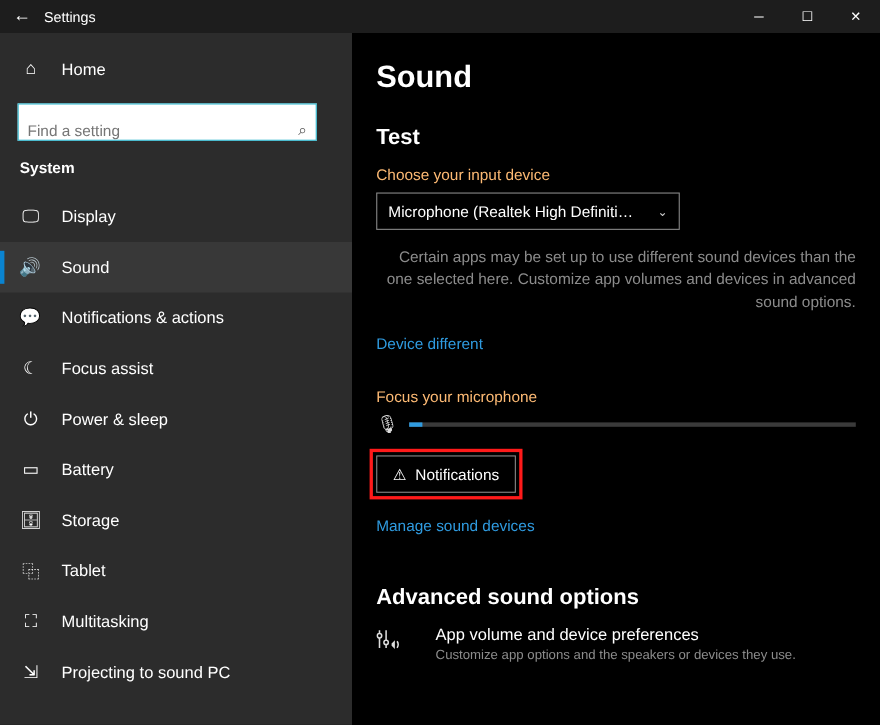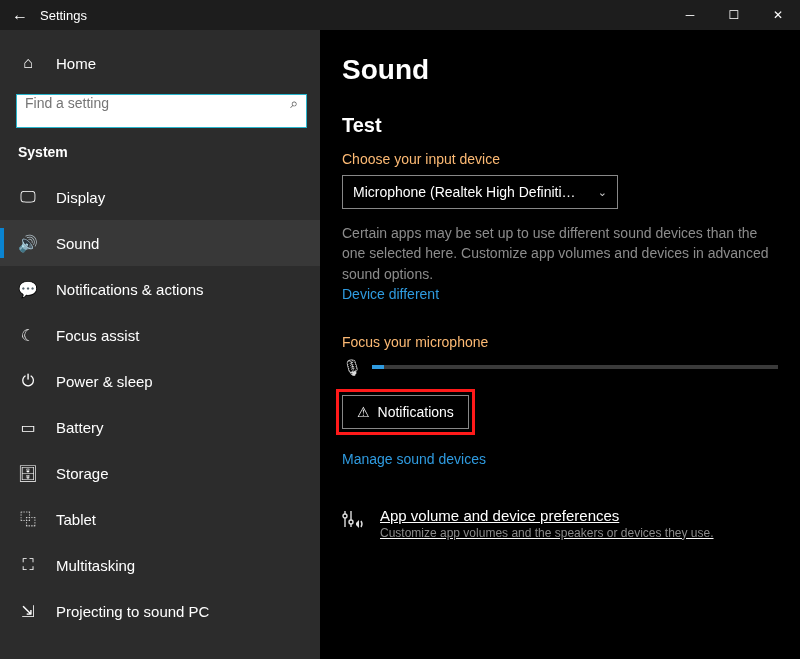--- a/index.html
+++ b/index.html
@@ -40,26 +40,26 @@
 
   
   .sidebar {
     width: 320px;
     background: #2c2c2c;
     color: #fff;
     padding: 10px 0 0 0;
     overflow-y: hidden;
   }
   .search {
-    margin: 8px 13px 16px 16px;
+    margin: 8px 32px 16px 16px;
     height: 34px;
     border: 1px solid #28b5cc;
     background: #fff;
     display: flex;
-    align-items: flex-start;
+    align-items: flex-end;
     padding: 0 8px;
   }
   .search input {
     border: none; outline: none; background: transparent;
     flex: 1; font-size: 14px; color: #666;
   }
   .search-icon { color: #5a5a5a; font-size: 14px; }
   .nav-item {
     display: flex; align-items: center;
     height: 46px;
@@ -102,43 +102,44 @@
     width: 276px; height: 34px;
     border: 1px solid #888;
     display: flex; align-items: center; padding: 16px 10px;
     font-size: 14px;
     margin-bottom: 14px;
     background: #000;
   }
   .dropdown .dd-label { flex:1; white-space:nowrap; overflow:hidden; text-overflow:ellipsis; }
   .dropdown .chev { font-size: 11px; color:#ccc; }
   .desc {
-    font-size: 14px; color: #8c8c8c; line-height: 1.45; margin-bottom: 2px;
+    font-size: 14px; color: #8c8c8c; line-height: 1.45; margin-bottom: 20px;
     max-width: 440px;
+    text-align: right;
   }
   .link { color: #2f9be0; font-size: 14px; cursor: pointer; margin-bottom: 18px; display:inline-block;}
   .mic-row {
     display: flex; align-items:center; gap:10px; margin: 4px 0 18px 0;
   }
   .mic-icon { font-size:16px; color:#ddd; }
   .meter {
     flex:1; height:4px; background:#3a3a3a; position:relative;
   }
   .meter-fill { position:absolute; left:0; top:0; bottom:0; width:3%; background:#2f9be0; }
   .btn {
     display:inline-flex; align-items:center; gap:8px;
     height:34px; padding:0 14px; border:1px solid #888;
     font-size:14px; cursor:pointer;
   }
   .btn-highlight {
     outline:3px solid #ff1a1a; outline-offset:3px;
   }
   .btn .tri-icon { font-size:14px; }
   .opt-row {
-    display:flex; gap:14px; align-items:flex-start; margin-top:0;text-decoration:underline;
+    display:flex; gap:30px; align-items:flex-start; margin-top:0;
   }
   .opt-icon { font-size:18px; color:#ddd; width:24px; margin-top:2px;}
   .opt-title { font-size:15px; }
   .opt-sub { font-size:12px; color:#8c8c8c; margin-top:2px;}
   .spacer-sm{height:14px;}
   .spacer-md{height:22px;}
 </style>
 </head>
 <body>
 
@@ -236,31 +237,32 @@
 
       <div class="btn btn-highlight">
         <span class="tri-icon">⚠</span>
         <span>Notifications</span>
       </div>
 
       <div class="spacer-md"></div>
       <span class="link">Manage sound devices</span>
 
       <div class="spacer-md"></div>
+      <div class="section-title">Advanced sound options</div>
       <div class="opt-row">
         <div class="opt-icon">
           <svg width="22" height="20" viewBox="0 0 22 20" stroke="#ddd" stroke-width="1.4" fill="none">
             <line x1="3" y1="2" x2="3" y2="18"></line>
               <circle cx="3" cy="7" r="2" fill="#000"></circle>
             <line x1="9" y1="2" x2="9" y2="18"></line>
               <circle cx="9" cy="13" r="2" fill="#000"></circle>
             <path d="M14 14 L17 11 L17 19 L14 16 Z" fill="#ddd" stroke="none"></path>
             <path d="M19 12 Q21 15 19 18"></path>
           </svg>
         </div>
         <div>
           <div class="opt-title">App volume and device preferences</div>
-          <div class="opt-sub">Customize app volumes and the speakers or devices they use.</div>
+          <div class="opt-sub">Customize app options and the speakers or devices they use.</div>
         </div>
       </div>
     </div>
   </div>
 </div>
 
 </body></html>

